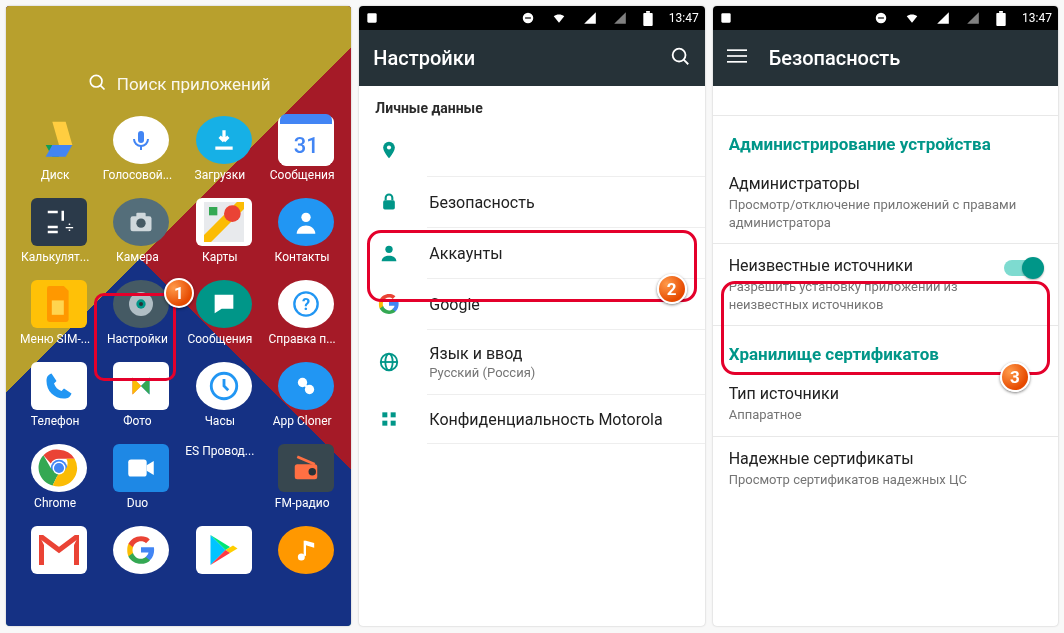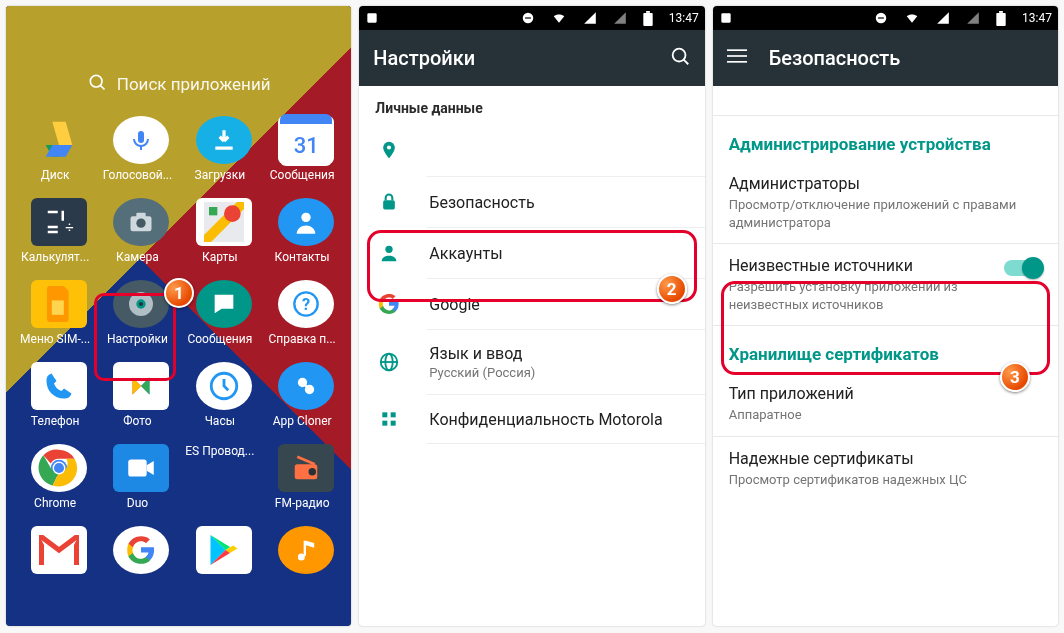--- a/index.html
+++ b/index.html
@@ -605,21 +605,21 @@
       <div class="sub">Разрешить установку приложений из неизвестных источников</div>
     </div>
     <div class="switch"></div>
   </div>
   <div class="sec-divider"></div>
 
   <div class="teal-label">Хранилище сертификатов</div>
 
   <div class="sec-row">
     <div class="txt">
-      <div class="title">Тип приложений</div>
+      <div class="title">Тип источники</div>
       <div class="sub">Аппаратное</div>
     </div>
   </div>
   <div class="sec-divider"></div>
 
   <div class="sec-row">
     <div class="txt">
       <div class="title">Надежные сертификаты</div>
       <div class="sub">Просмотр сертификатов надежных ЦС</div>
     </div>

